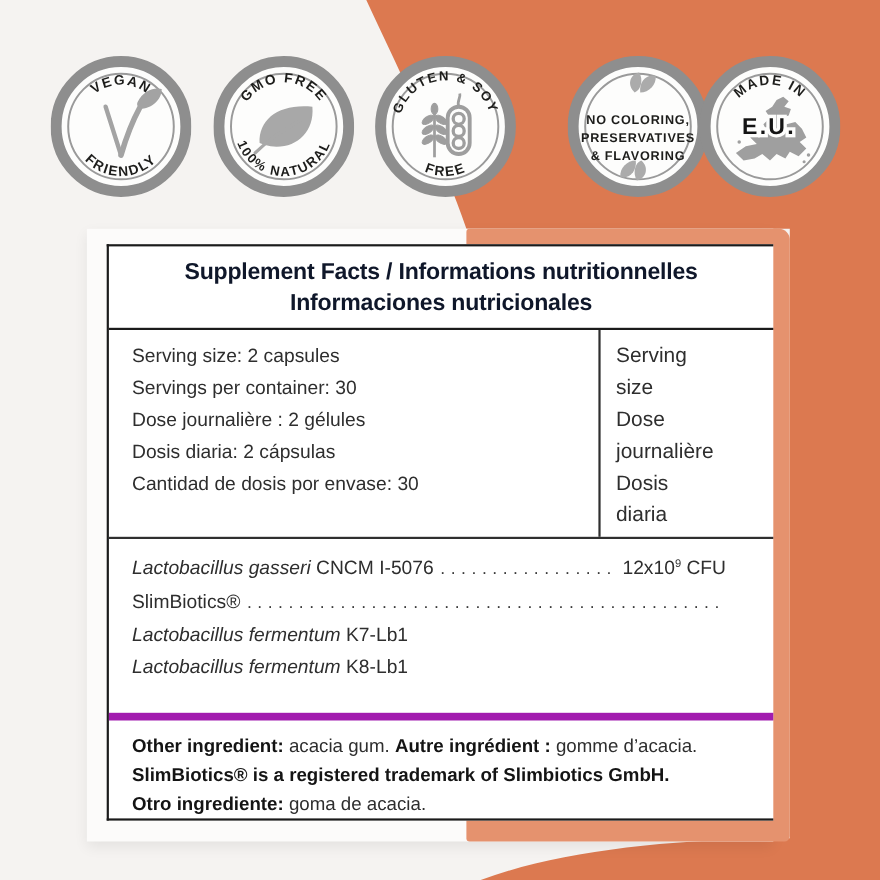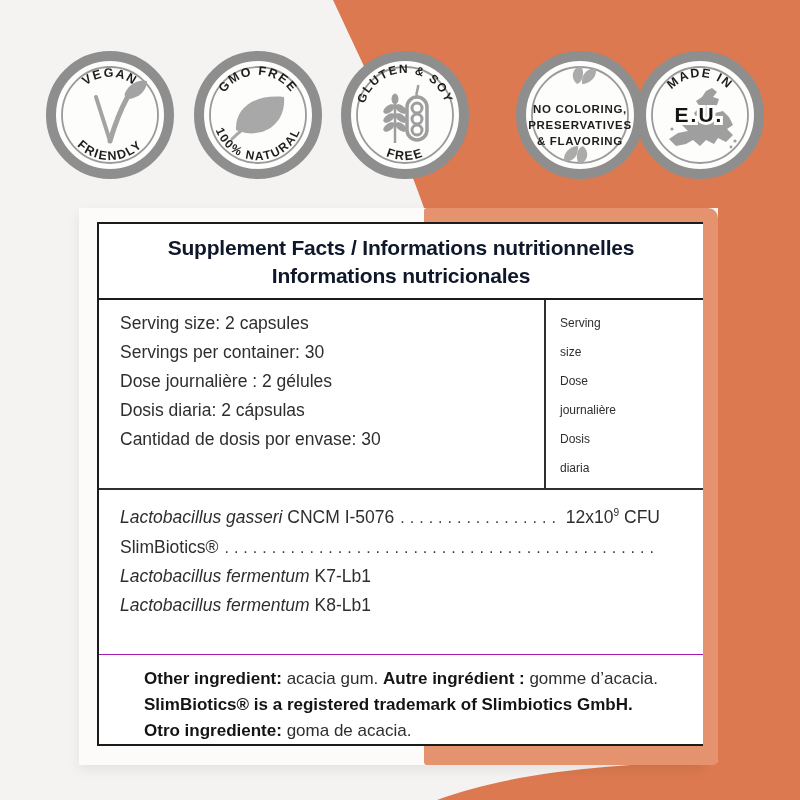--- a/index.html
+++ b/index.html
@@ -19,30 +19,30 @@
     letter-spacing:0.7px;fill:#1d1d1b;text-anchor:middle;}
   .panel{position:absolute;left:97px;top:222px;width:606px;height:524px;background:#ffffff;
     border:2px solid #1b1b1b;border-right:none;box-sizing:border-box;display:flex;flex-direction:column;
     color:#2e2e2e;}
   .panel-header{height:77px;border-bottom:2px solid #1b1b1b;text-align:center;padding-top:10px;
     box-sizing:border-box;}
   .panel-title{font-size:21px;font-weight:bold;color:#0f172a;line-height:28px;letter-spacing:-0.2px;}
   .sec-serving{position:relative;height:193px;border-bottom:2px solid #2f2f2f;box-sizing:border-box;text-decoration:underline;}
   .serving-left{position:absolute;left:21px;top:9px;font-size:17.5px;line-height:29px;}
   .serving-divider{position:absolute;left:445px;top:0;bottom:0;width:0;border-left:2px solid #2f2f2f;}
-  .serving-right{position:absolute;left:461px;top:9px;font-size:12px;line-height:29px;}
-  .sec-ingredients{height:167px;border-bottom:1px solid #a21caf;box-sizing:border-box;
+  .serving-right{position:absolute;left:461px;top:9px;font-size:19px;line-height:29px;}
+  .sec-ingredients{height:167px;border-bottom:7px solid #a21caf;box-sizing:border-box;
     padding:9px 43px 0 21px;}
   .ing-row{display:flex;align-items:baseline;font-size:17.5px;line-height:28.5px;white-space:nowrap;}
   .ing-italic{font-style:italic;}
   .leader{flex:1;overflow:hidden;white-space:nowrap;letter-spacing:5px;color:#3a3a3a;
     margin:0 6px;font-size:16px;}
   .ing-val{white-space:nowrap;}
   .ing-val sup{font-size:0.58em;}
-  .sec-footer{flex:1;padding:11px 20px 0 21px;font-size:17px;line-height:26px;margin-left:24px;}
+  .sec-footer{flex:1;padding:11px 20px 0 21px;font-size:17px;line-height:26px;}
   .seg-b{font-weight:bold;color:#141414;}
 </style>
 </head>
 <body>
 
 <div class="canvas">
 
   <svg class="bg-svg" width="800" height="800" viewBox="0 0 800 800">
     <path d="M 333,0 H 800 V 800 H 437 C 510,773 610,763 718,762 V 208 H 424 C 403,146 366,71 333,0 Z" fill="#DC7950"></path>
   </svg>
@@ -149,21 +149,21 @@
       <text x="63" y="71" text-anchor="middle" style="font-family:'Liberation Sans',sans-serif;font-weight:bold;font-size:21px;
                    letter-spacing:2px;paint-order:stroke;stroke:#FDFDFC;stroke-width:6;fill:#141414;">E.U.</text>
       <text class="arc-text"><textPath href="#arcT5" startOffset="50%" text-anchor="middle">MADE IN</textPath></text>
     </svg>
   </div>
 
   <div class="panel">
 
     <div class="panel-header">
       <div class="panel-title">Supplement Facts / Informations nutritionnelles</div>
-      <div class="panel-title">Informations nutricionales</div>
+      <div class="panel-title">Informaciones nutricionales</div>
     </div>
 
     <div class="sec-serving">
       <div class="serving-left" id="serving-left">
           <div>Serving size: 2 capsules</div>
           <div>Servings per container: 30</div>
           <div>Dose journalière : 2 gélules</div>
           <div>Dosis diaria: 2 cápsulas</div>
           <div>Cantidad de dosis por envase: 30</div>
         </div>

